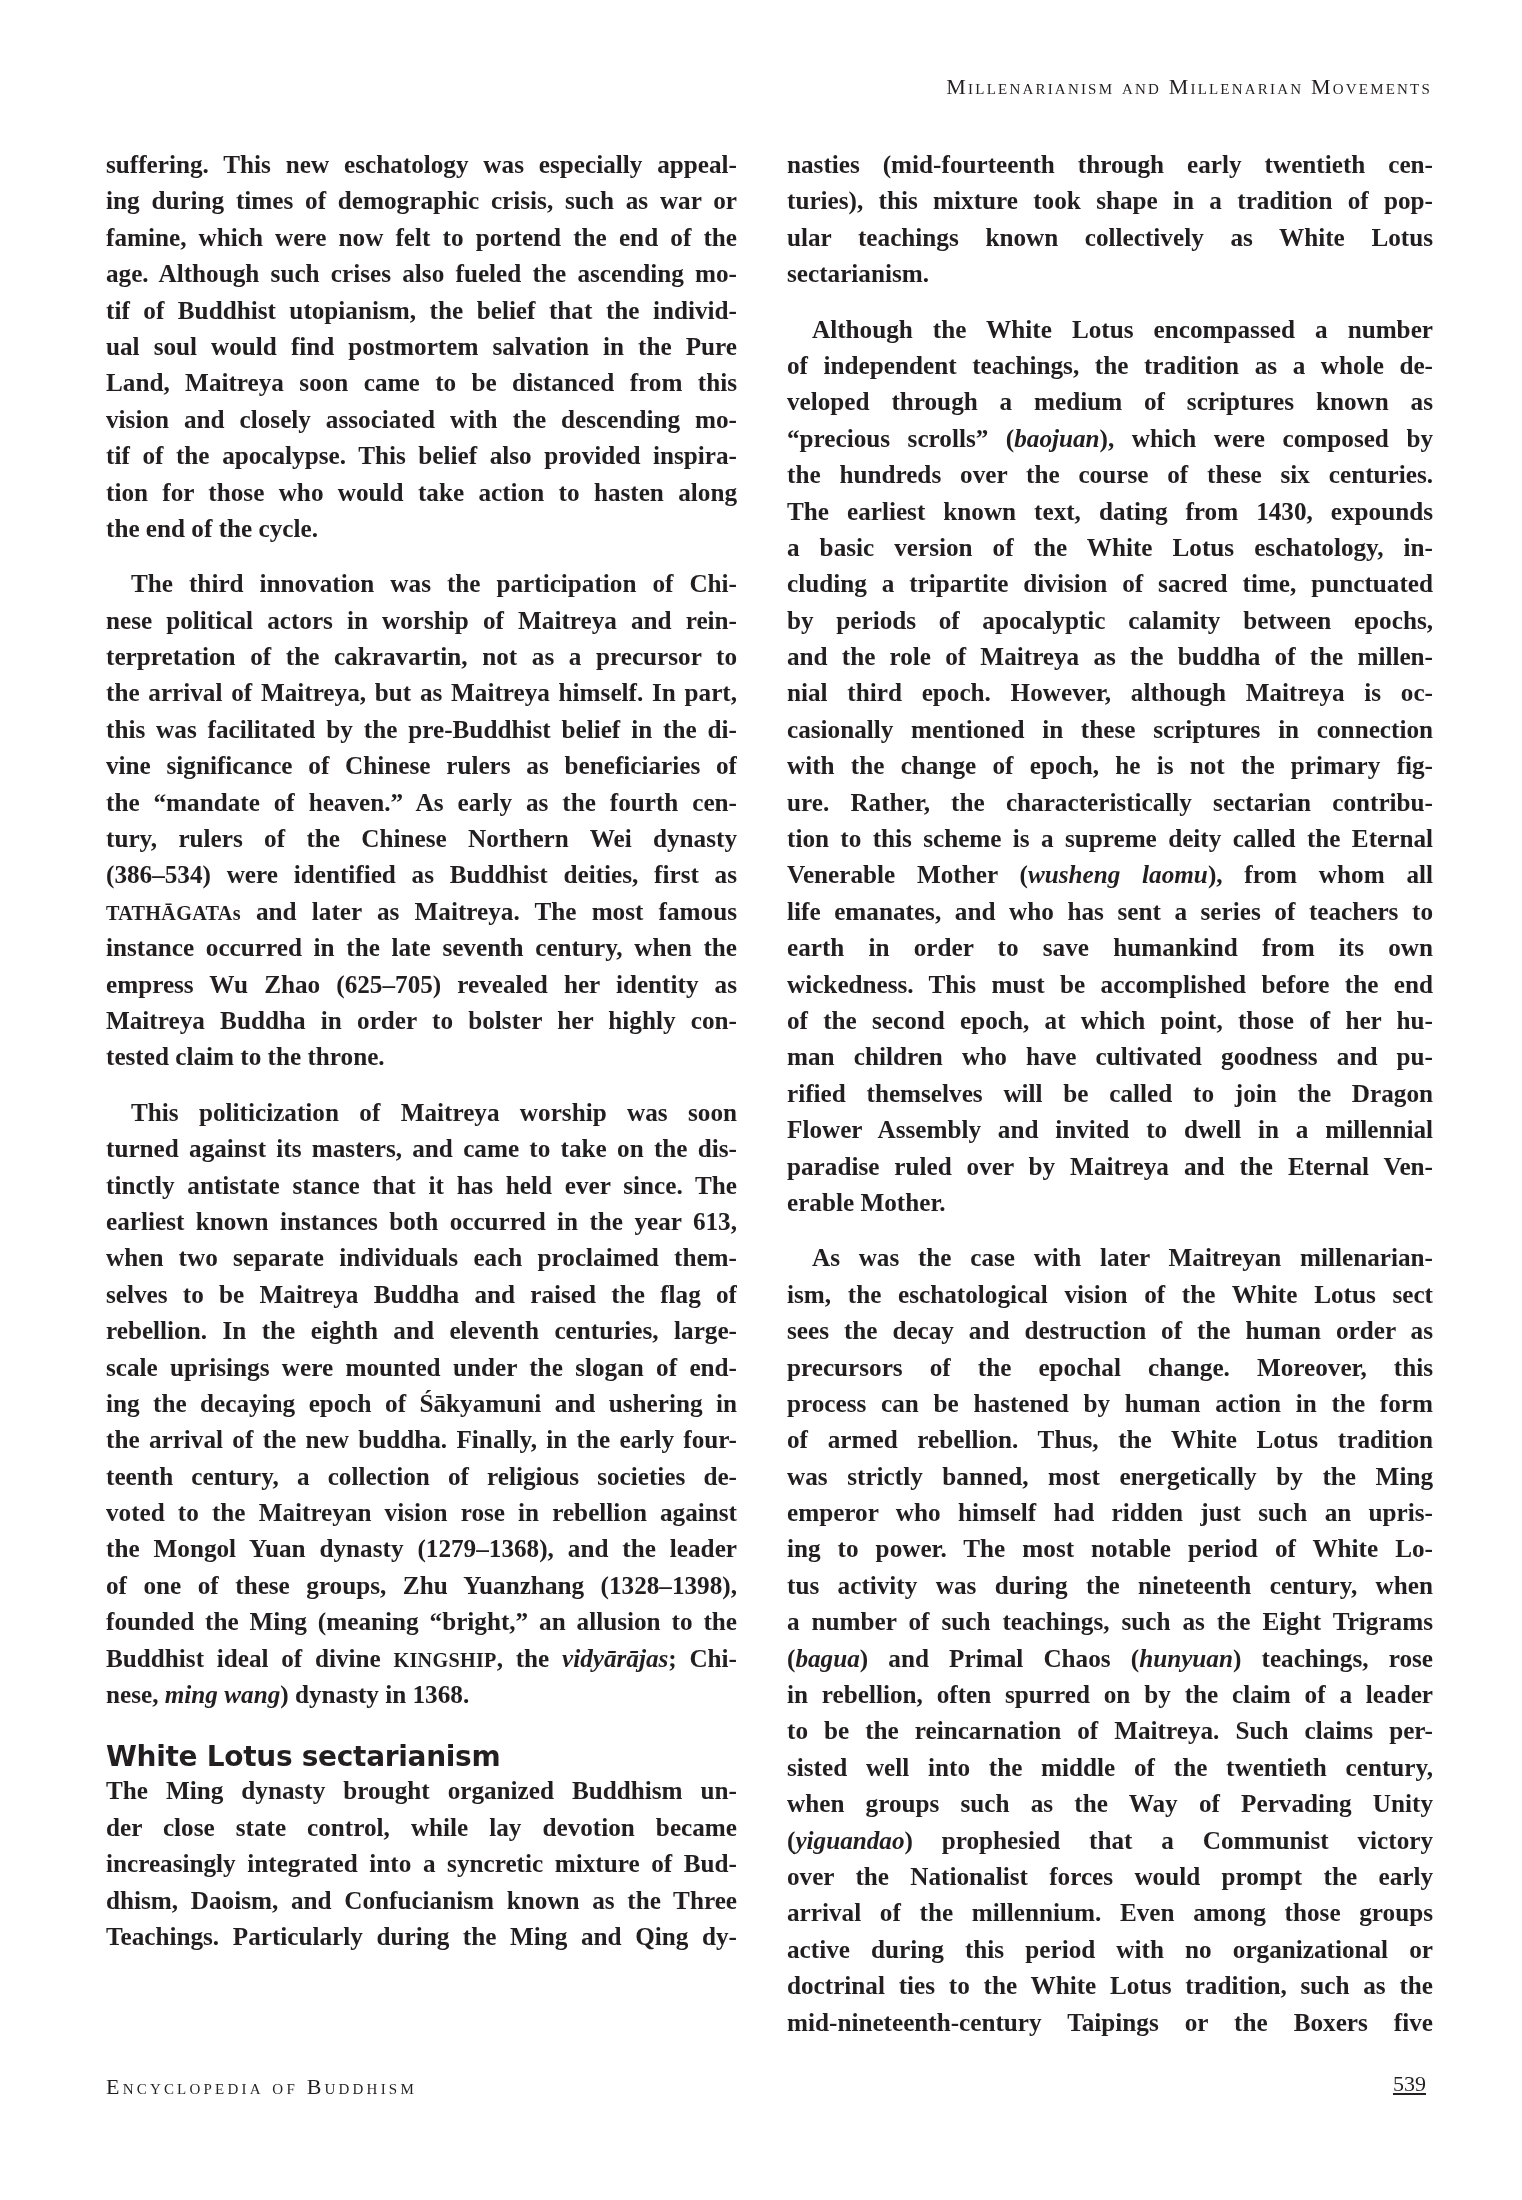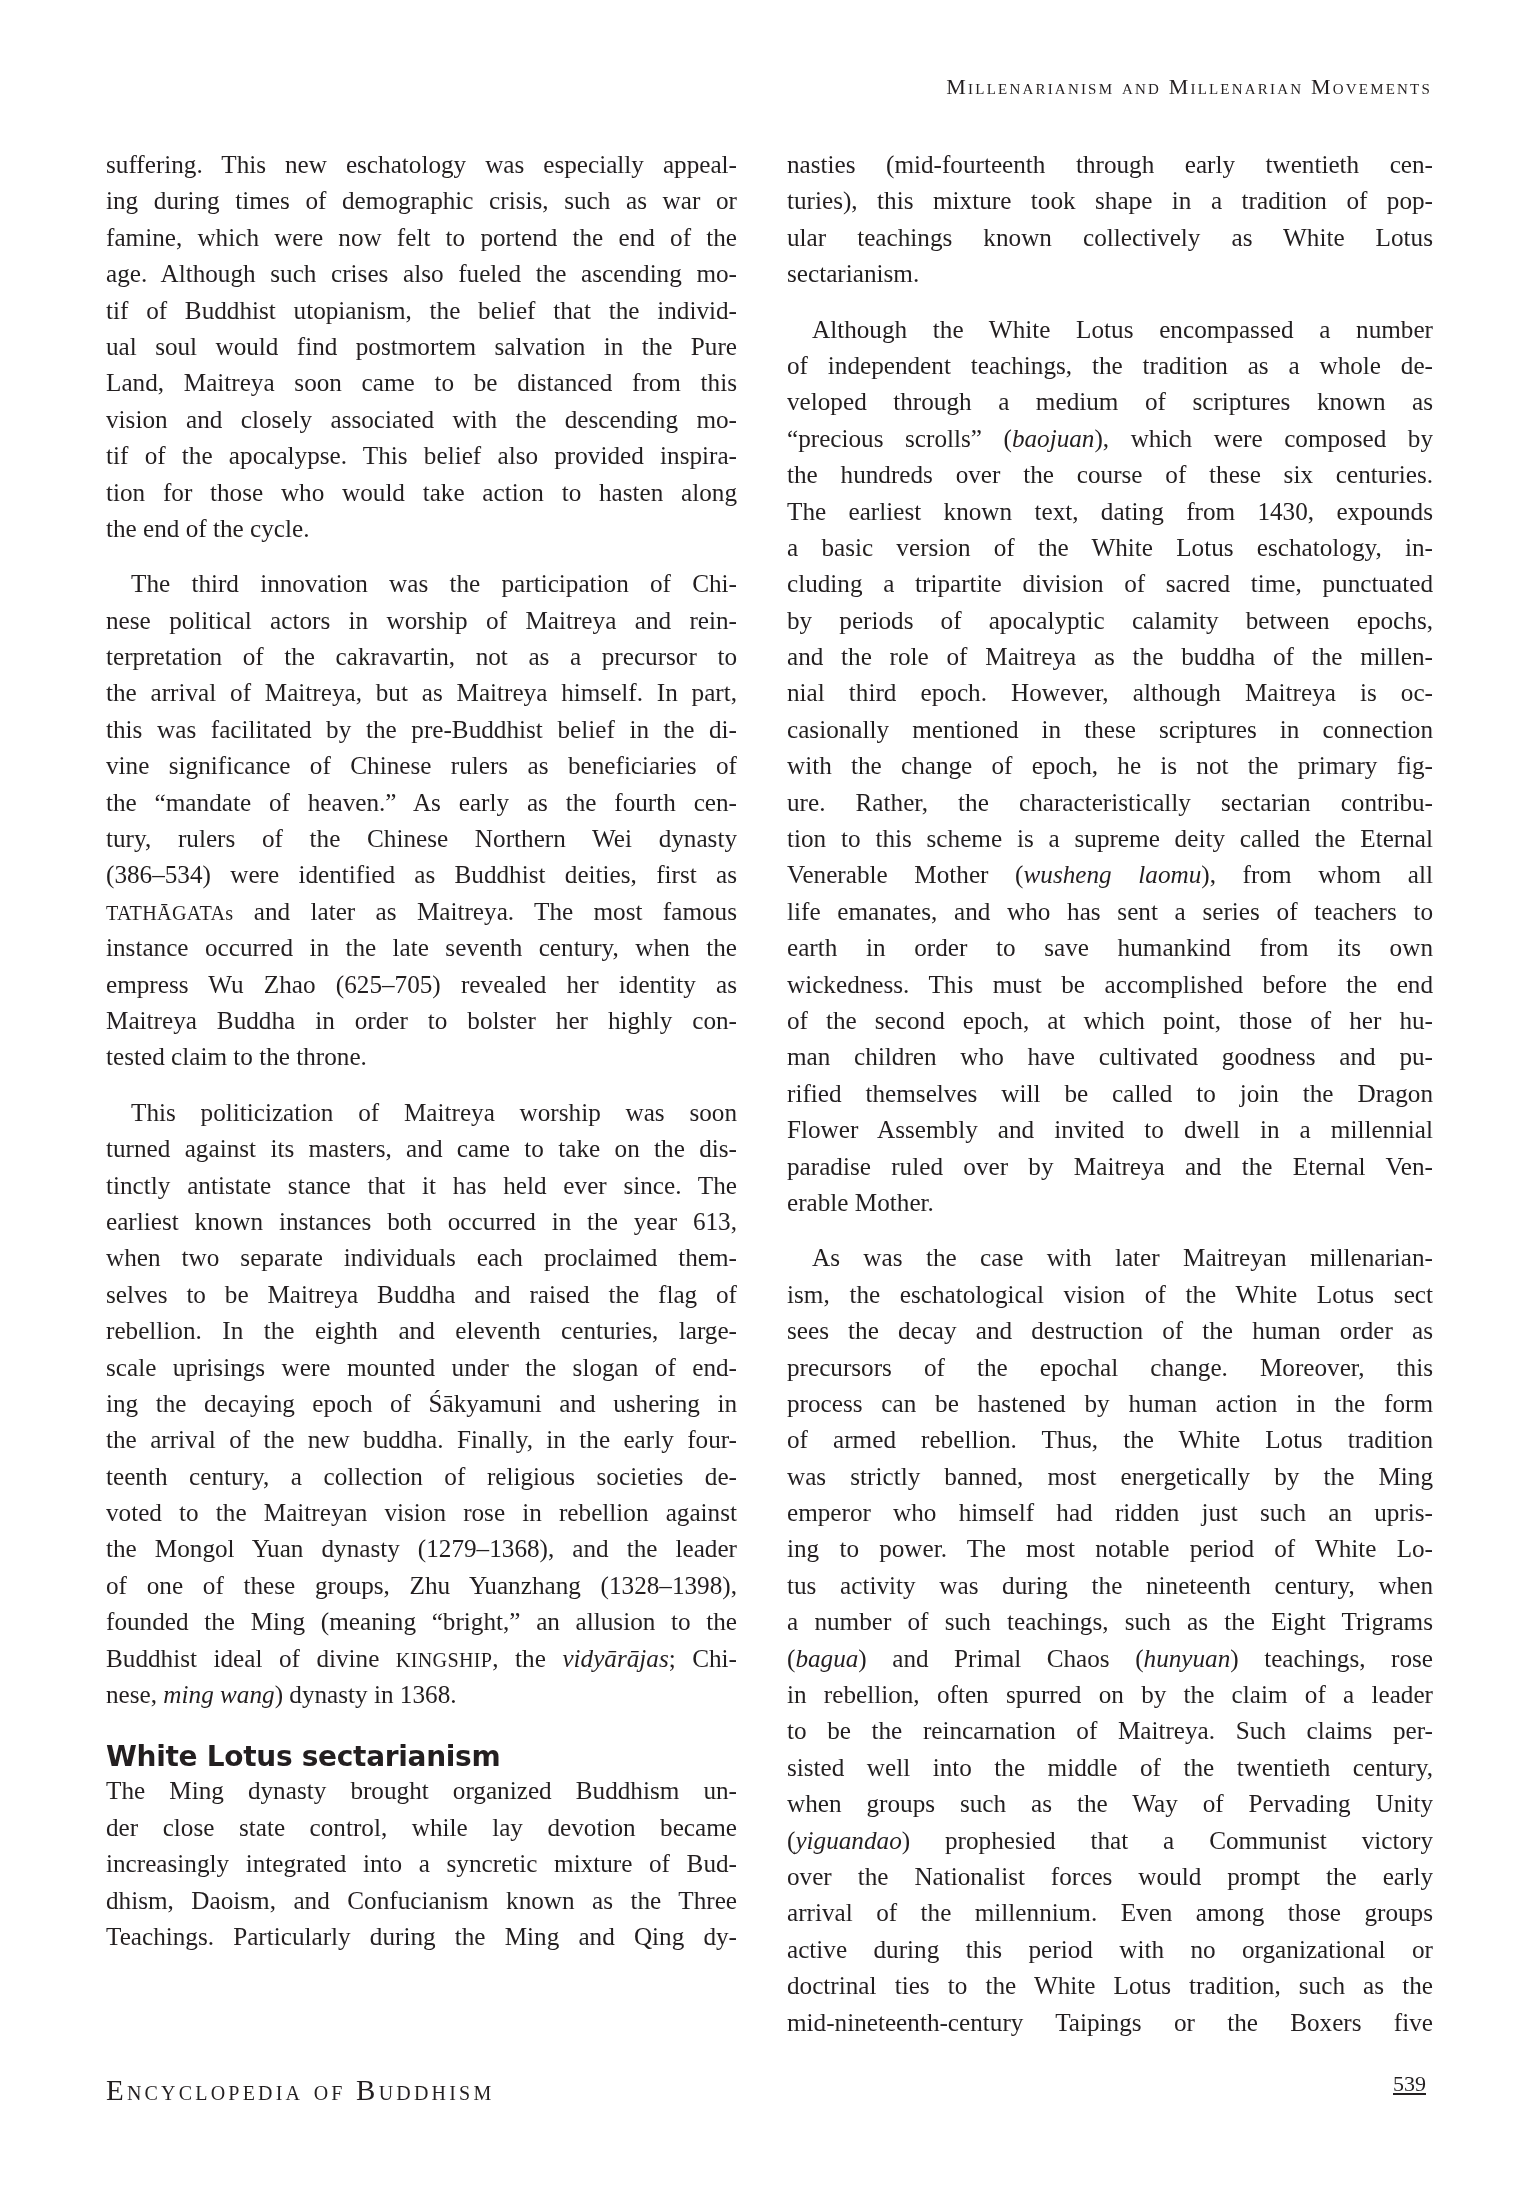--- a/index.html
+++ b/index.html
@@ -5,34 +5,34 @@
   html, body { margin: 0; padding: 0; background: #ffffff; }
   body { width: 1522px; height: 2200px; position: relative; overflow: hidden; color: #231f20; }
   .running-head {
     position: absolute; top: 74px; right: 90px;
     font-family: "Liberation Serif", serif; font-size: 22px; letter-spacing: 2.2px;
     font-variant: small-caps; color: #231f20; white-space: nowrap;
   }
   .column { position: absolute; top: 147px; font-family: "Liberation Serif", serif; font-size: 25.2px; }
   .col-left { left: 106px; width: 631px; }
   .col-right { left: 787px; width: 646px; }
-  .para { margin: 0 0 19px 0; }
+  .para { margin: 0 0 19px 0; font-weight: bold; }
   .line {
     display: block; height: 36.4px; line-height: 36.4px; white-space: nowrap;
     text-align: justify; text-align-last: justify; overflow: hidden;
   }
   .line.last { text-align-last: left; }
   .line.indent { padding-left: 25px; }
   .heading {
     font-family: "DejaVu Sans", sans-serif; font-weight: bold; font-size: 28px;
     height: 36px; line-height: 40px; margin-top: 24px; letter-spacing: -0.3px;
   }
   .footer-title {
     position: absolute; left: 106px; top: 2074px;
-    font-family: "Liberation Serif", serif; font-size: 29px; letter-spacing: 3.2px;
+    font-family: "Liberation Serif", serif; font-size: 22px; letter-spacing: 3.2px;
     font-variant: small-caps; white-space: nowrap;
   }
   .page-number {
     position: absolute; right: 96px; top: 2071px;
     font-family: "Liberation Serif", serif; font-size: 22px; text-decoration: underline;
   }
   i { font-style: italic; }
 </style>
 </head>
 <body>

